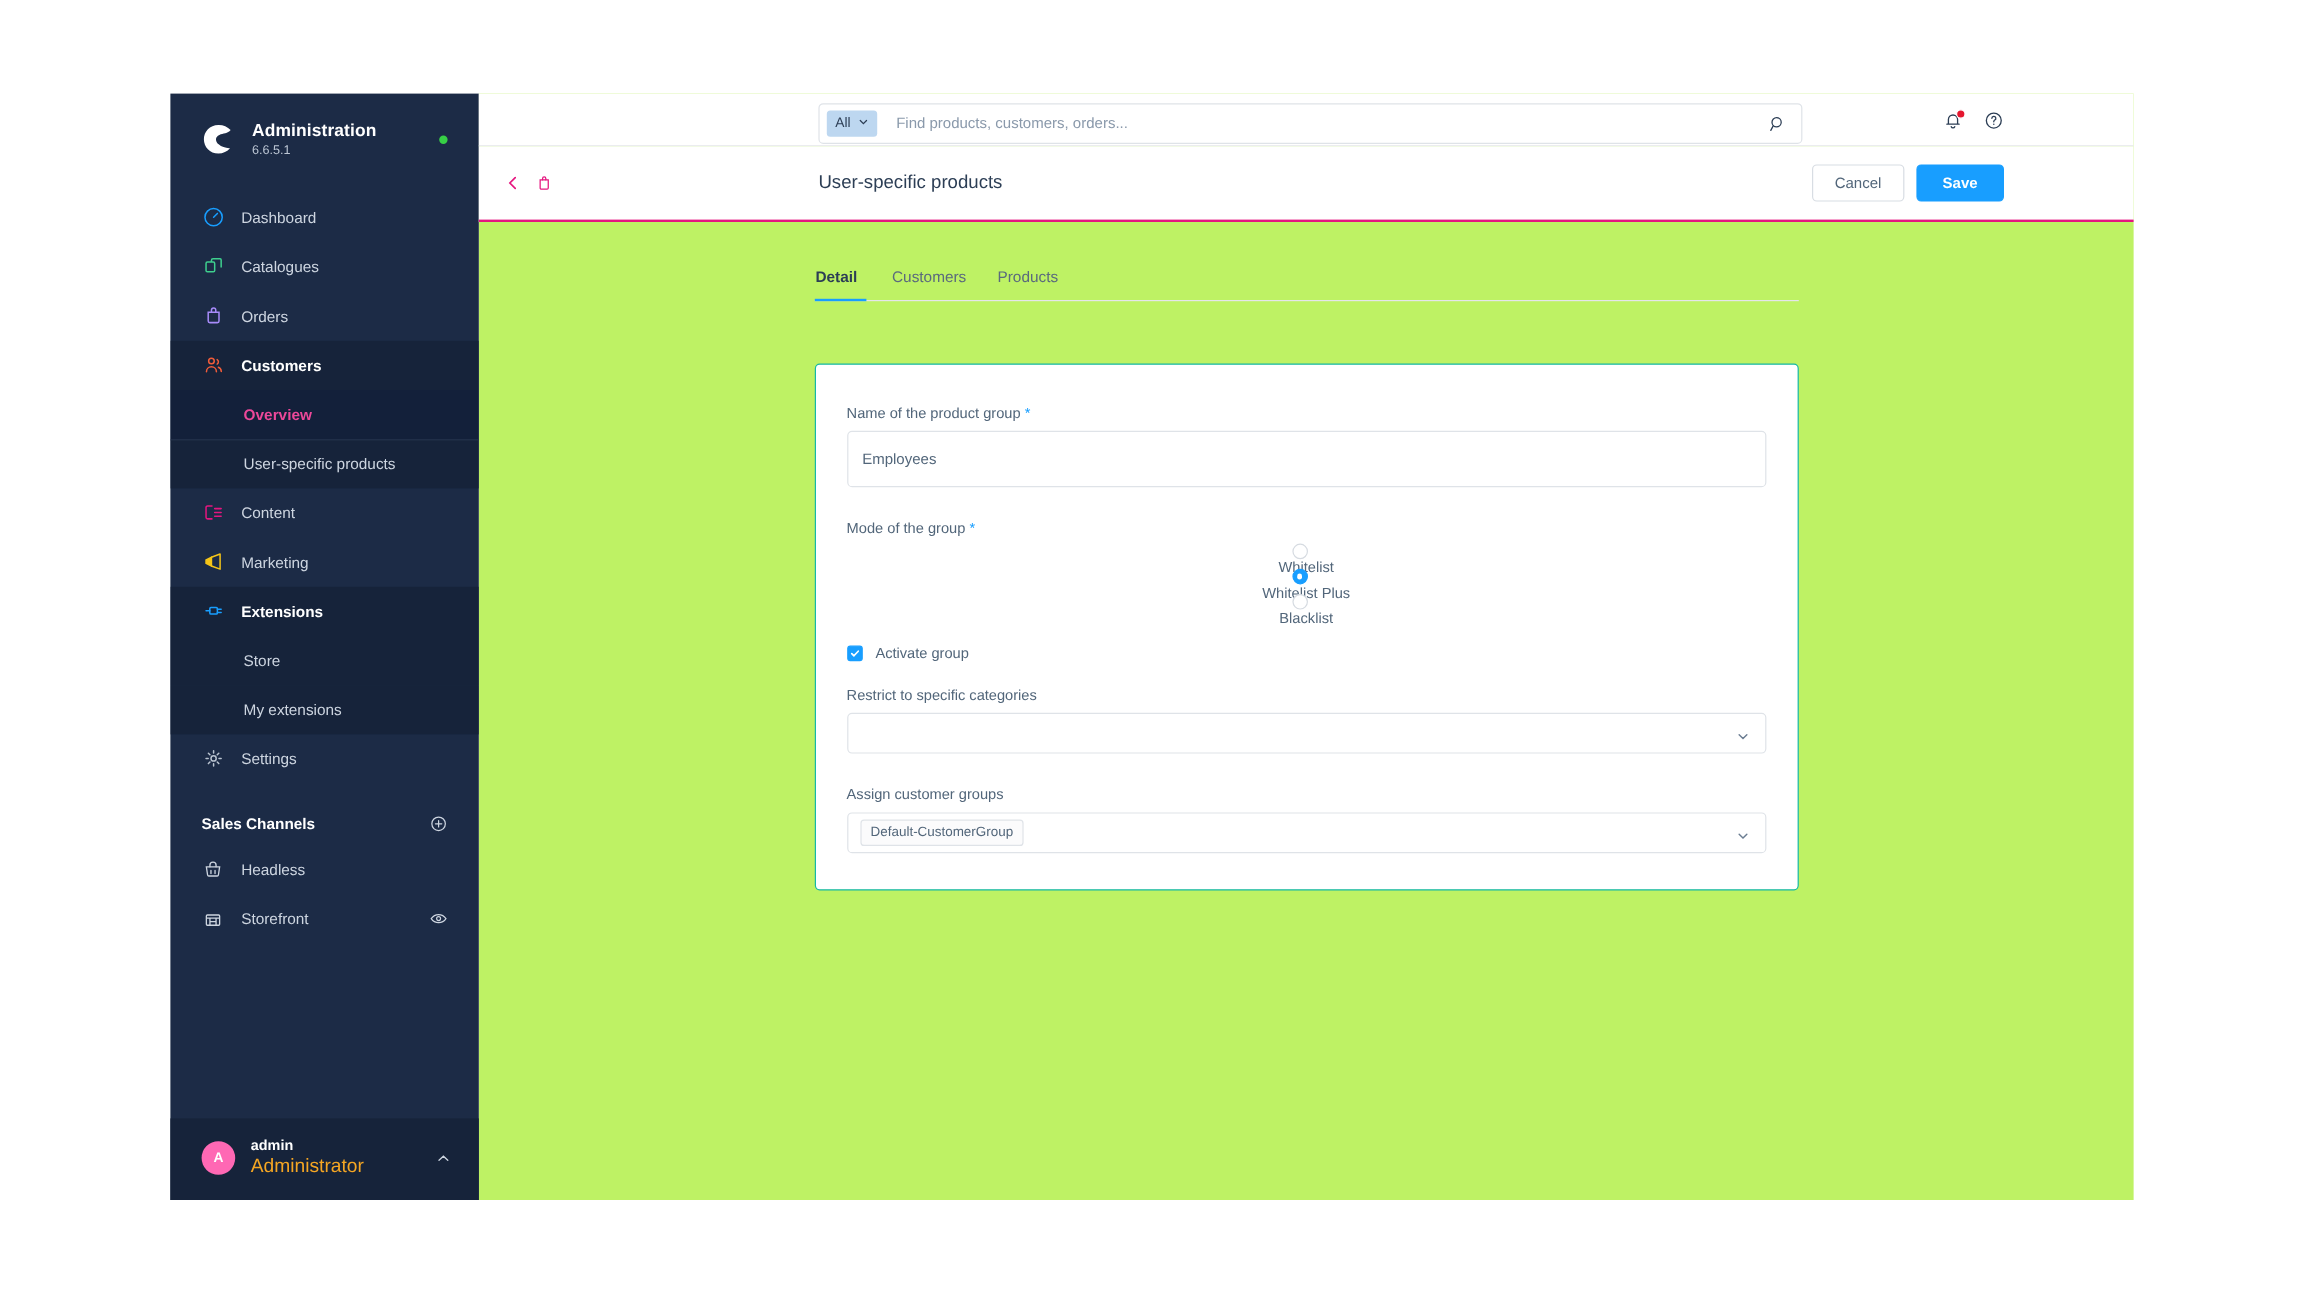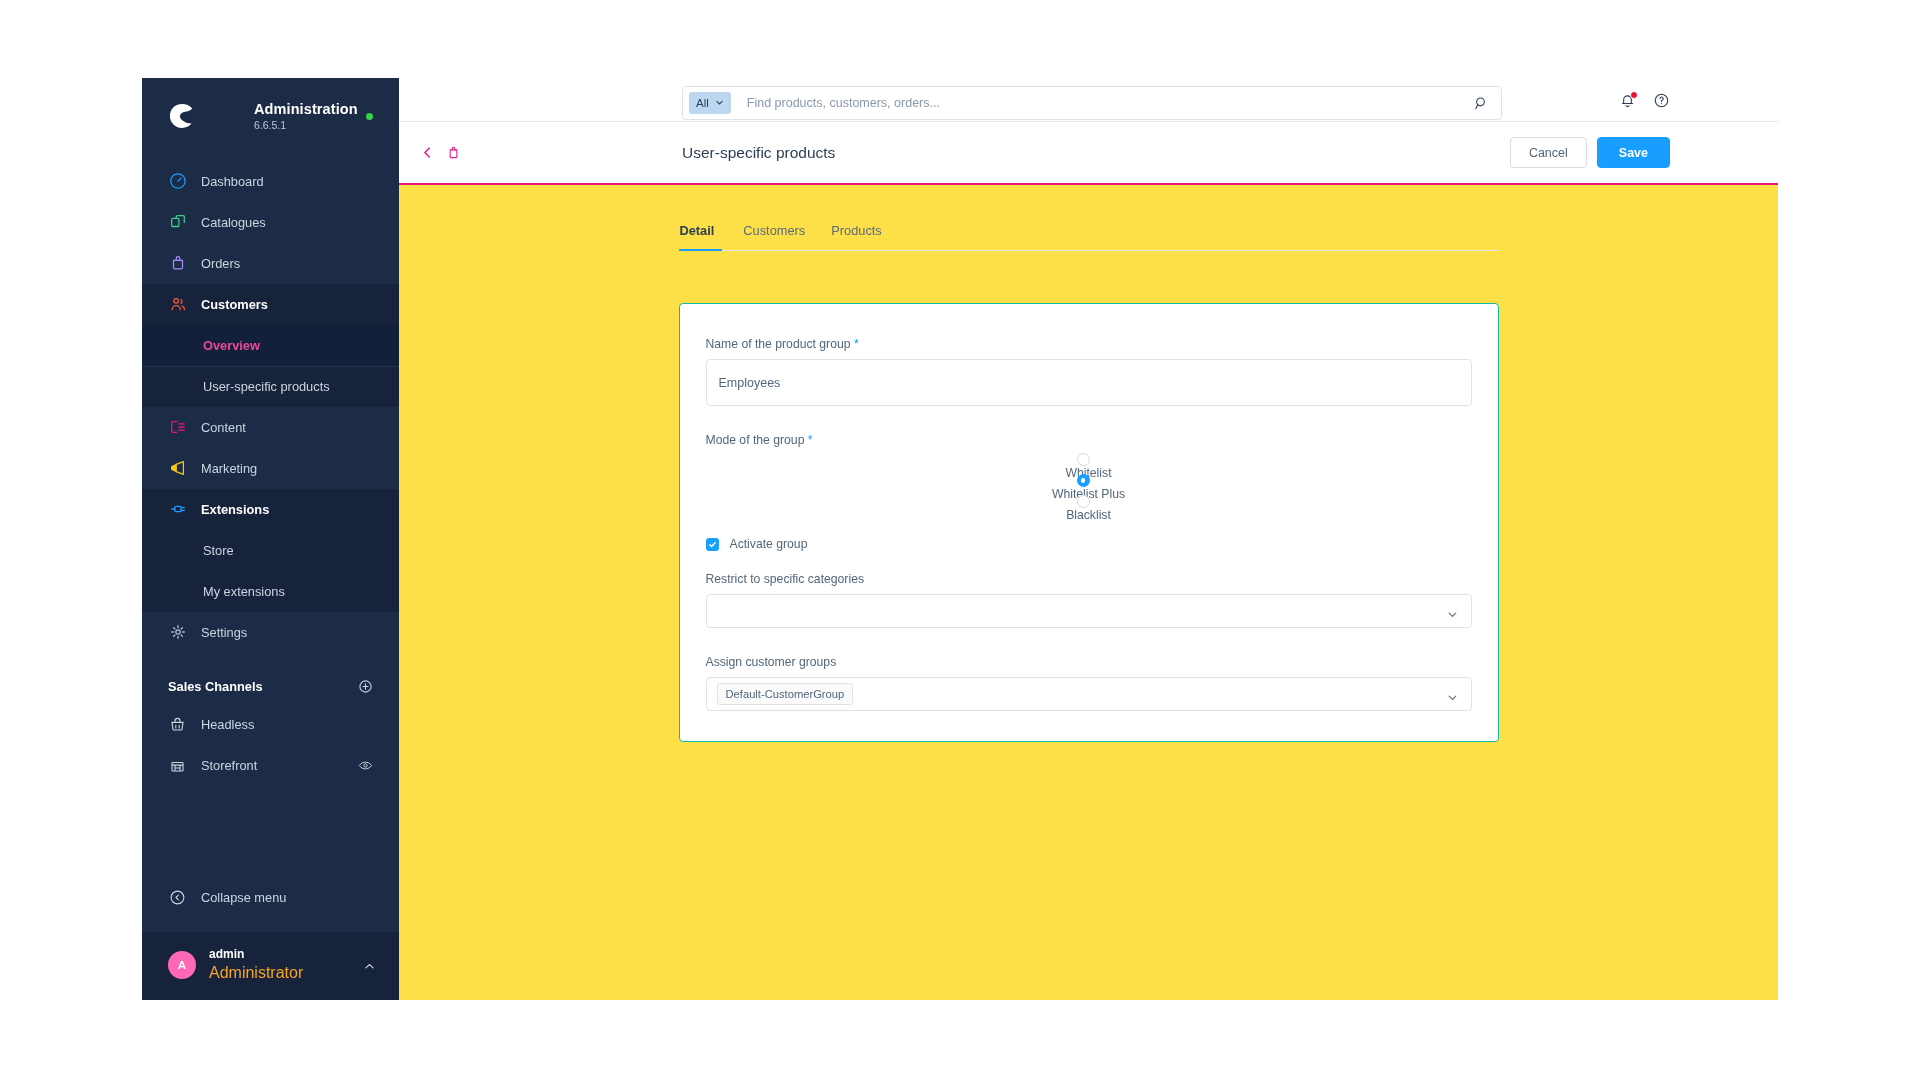--- a/index.html
+++ b/index.html
@@ -24,21 +24,20 @@
     width: 257px;
     background: #1c2b46;
     display: flex; flex-direction: column;
     flex: 0 0 257px;
     position: relative;
   }
   .brand {
     display: flex; align-items: center;
     padding: 22px 0 22px 26px;
     position: relative;
-    gap: 44px;
   }
   .brand-logo {
     width: 28px; height: 28px;
     flex: 0 0 28px;
     margin-right: 14px;
     display: flex; align-items: center; justify-content: center;
   }
   .brand-text { display: flex; flex-direction: column; }
   .brand-title {
     color: #fff; font-size: 14.5px; font-weight: bold;
@@ -108,21 +107,21 @@
     font-size: 11.5px; font-weight: bold;
     display: flex; align-items: center; justify-content: center;
     margin-right: 13px; flex: 0 0 28px;
   }
   .user-name { color:#fff; font-size: 12px; font-weight: bold; line-height:1.35; }
   .user-role { color:#f5a623; font-size: 16px; line-height:1.35; }
   .user-chevron { position: absolute; right: 24px; top: 26px; color: #cdd5e0; }
 
   
   .main { flex: 1 1 auto; display: flex; flex-direction: column; min-width: 0;
-          background: #fde047; }
+          background: #bef264; }
 
   .topbar {
     height: 44px; background: #fff;
     display: flex; align-items: center;
     border-bottom: 1px solid #e6e8ec;
     flex: 0 0 44px;
     position: relative;
   }
   .search-wrap {
     position: absolute; left: 283px; top: 8px;
@@ -409,29 +408,20 @@
         <span style="position:absolute;right:26px;display:flex;cursor:pointer;">
           <svg width="15" height="15" viewBox="0 0 20 20" fill="none" stroke="#cdd5e0" stroke-width="1.3">
             <path d="M1.8 10S4.8 5.5 10 5.5 18.2 10 18.2 10 15.2 14.5 10 14.5 1.8 10 1.8 10z"></path>
             <circle cx="10" cy="10" r="2.2"></circle>
           </svg>
         </span>
       </div>
     </nav>
 
     <div class="sidebar-footer">
-      <div class="collapse-row">
-        <span class="ico">
-          <svg width="17" height="17" viewBox="0 0 20 20" fill="none" stroke="#cdd5e0" stroke-width="1.3">
-            <circle cx="10" cy="10" r="7.5"></circle>
-              <path d="M11 7.2L8.2 10l2.8 2.8" stroke-linecap="round"></path>
-          </svg>
-        </span>
-        <span>Collapse menu</span>
-      </div>
 
       <div class="user-row">
         <span class="avatar">A</span>
         <span>
           <span class="user-name" style="display:block;">admin</span>
           <span class="user-role" style="display:block;">Administrator</span>
         </span>
         <span class="user-chevron">
           <svg width="11" height="11" viewBox="0 0 12 12" fill="none" stroke="#cdd5e0" stroke-width="1.2">
             <path d="M2 7.5L6 3.8l4 3.7" stroke-linecap="round"></path>

